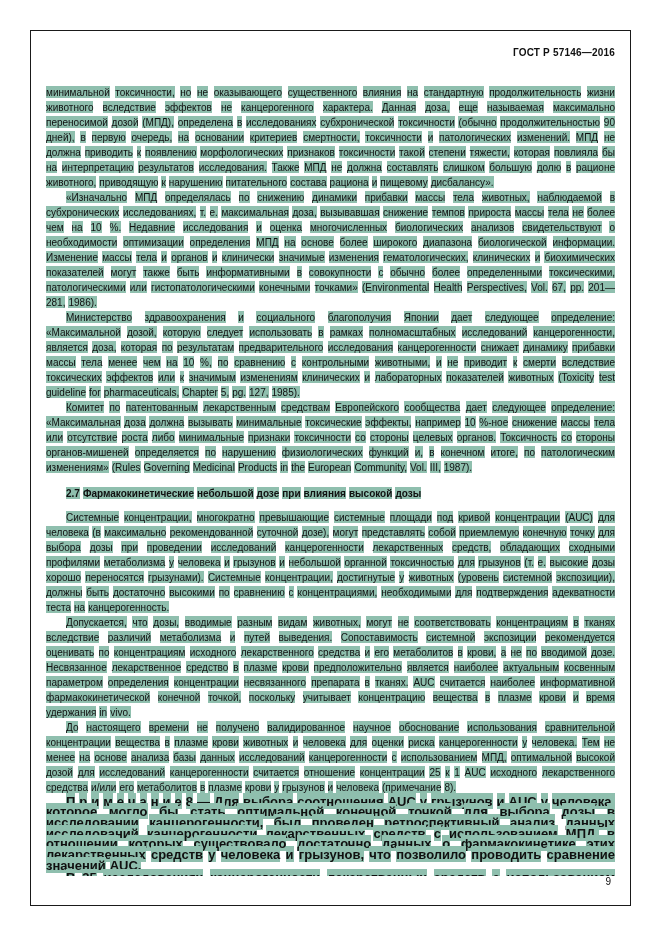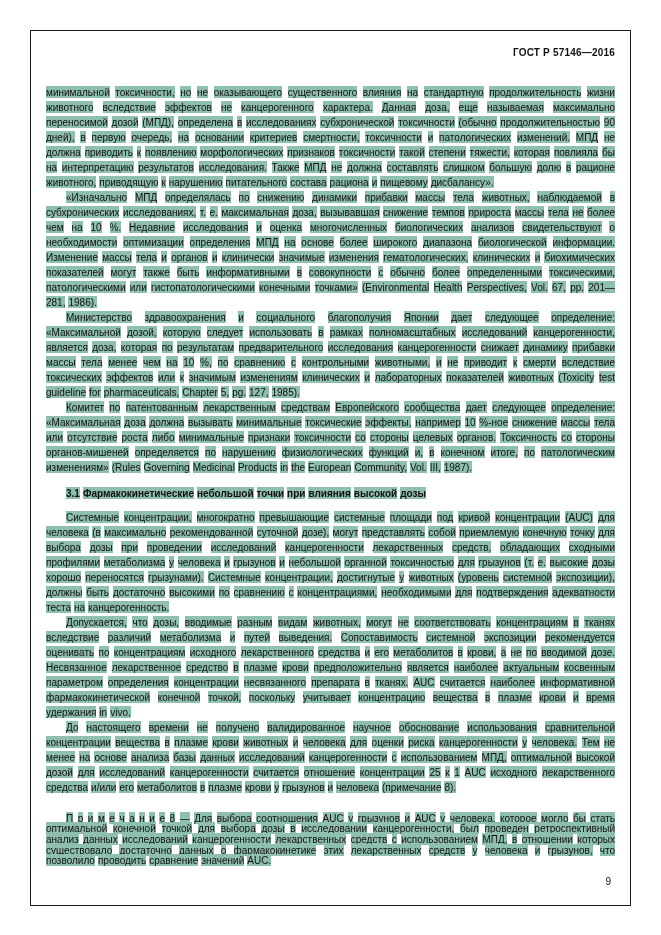--- a/index.html
+++ b/index.html
@@ -34,23 +34,24 @@
     line-height: 15px;
     text-align: justify;
     word-spacing: 0.2px;
   }
   .para.indent { text-indent: 20px; }
   .para.heading {
     font-weight: bold;
     margin: 11px 0 9px 0;
   }
   .para.note {
-    font-size: 10px;
+    font-size: 13px;
     line-height: 10.7px;
-    margin-top: 19px;
+    margin-top: 2px;
+    font-weight: bold;
   }
   .hl {
     background-color: var(--hl, #8fbfae);
     padding: 0.5px 0;
     -webkit-box-decoration-break: clone;
     box-decoration-break: clone;
   }
   .doc-footer {
     text-align: right;
     font-size: 10px;
@@ -62,21 +63,21 @@
 
 <div class="page-frame">
   <div class="doc-header">
     <span>ГОСТ Р 57146—2016</span>
   </div>
   <div class="doc-body">
       <p class="para body"><span class="hl">минимальной</span> <span class="hl">токсичности,</span> <span class="hl">но</span> <span class="hl">не</span> <span class="hl">оказывающего</span> <span class="hl">существенного</span> <span class="hl">влияния</span> <span class="hl">на</span> <span class="hl">стандартную</span> <span class="hl">продолжительность</span> <span class="hl">жизни</span> <span class="hl">животного</span> <span class="hl">вследствие</span> <span class="hl">эффектов</span> <span class="hl">не</span> <span class="hl">канцерогенного</span> <span class="hl">характера.</span> <span class="hl">Данная</span> <span class="hl">доза,</span> <span class="hl">еще</span> <span class="hl">называемая</span> <span class="hl">максимально</span> <span class="hl">переносимой</span> <span class="hl">дозой</span> <span class="hl">(МПД),</span> <span class="hl">определена</span> <span class="hl">в</span> <span class="hl">исследованиях</span> <span class="hl">субхронической</span> <span class="hl">токсичности</span> <span class="hl">(обычно</span> <span class="hl">продолжительностью</span> <span class="hl">90</span> <span class="hl">дней),</span> <span class="hl">в</span> <span class="hl">первую</span> <span class="hl">очередь,</span> <span class="hl">на</span> <span class="hl">основании</span> <span class="hl">критериев</span> <span class="hl">смертности,</span> <span class="hl">токсичности</span> <span class="hl">и</span> <span class="hl">патологических</span> <span class="hl">изменений.</span> <span class="hl">МПД</span> <span class="hl">не</span> <span class="hl">должна</span> <span class="hl">приводить</span> <span class="hl">к</span> <span class="hl">появлению</span> <span class="hl">морфологических</span> <span class="hl">признаков</span> <span class="hl">токсичности</span> <span class="hl">такой</span> <span class="hl">степени</span> <span class="hl">тяжести,</span> <span class="hl">которая</span> <span class="hl">повлияла</span> <span class="hl">бы</span> <span class="hl">на</span> <span class="hl">интерпретацию</span> <span class="hl">результатов</span> <span class="hl">исследования.</span> <span class="hl">Также</span> <span class="hl">МПД</span> <span class="hl">не</span> <span class="hl">должна</span> <span class="hl">составлять</span> <span class="hl">слишком</span> <span class="hl">большую</span> <span class="hl">долю</span> <span class="hl">в</span> <span class="hl">рационе</span> <span class="hl">животного,</span> <span class="hl">приводящую</span> <span class="hl">к</span> <span class="hl">нарушению</span> <span class="hl">питательного</span> <span class="hl">состава</span> <span class="hl">рациона</span> <span class="hl">и</span> <span class="hl">пищевому</span> <span class="hl">дисбалансу».</span></p>
       <p class="para body indent"><span class="hl">«Изначально</span> <span class="hl">МПД</span> <span class="hl">определялась</span> <span class="hl">по</span> <span class="hl">снижению</span> <span class="hl">динамики</span> <span class="hl">прибавки</span> <span class="hl">массы</span> <span class="hl">тела</span> <span class="hl">животных,</span> <span class="hl">наблюдаемой</span> <span class="hl">в</span> <span class="hl">субхронических</span> <span class="hl">исследованиях,</span> <span class="hl">т.</span> <span class="hl">е.</span> <span class="hl">максимальная</span> <span class="hl">доза,</span> <span class="hl">вызывавшая</span> <span class="hl">снижение</span> <span class="hl">темпов</span> <span class="hl">прироста</span> <span class="hl">массы</span> <span class="hl">тела</span> <span class="hl">не</span> <span class="hl">более</span> <span class="hl">чем</span> <span class="hl">на</span> <span class="hl">10</span> <span class="hl">%.</span> <span class="hl">Недавние</span> <span class="hl">исследования</span> <span class="hl">и</span> <span class="hl">оценка</span> <span class="hl">многочисленных</span> <span class="hl">биологических</span> <span class="hl">анализов</span> <span class="hl">свидетельствуют</span> <span class="hl">о</span> <span class="hl">необходимости</span> <span class="hl">оптимизации</span> <span class="hl">определения</span> <span class="hl">МПД</span> <span class="hl">на</span> <span class="hl">основе</span> <span class="hl">более</span> <span class="hl">широкого</span> <span class="hl">диапазона</span> <span class="hl">биологической</span> <span class="hl">информации.</span> <span class="hl">Изменение</span> <span class="hl">массы</span> <span class="hl">тела</span> <span class="hl">и</span> <span class="hl">органов</span> <span class="hl">и</span> <span class="hl">клинически</span> <span class="hl">значимые</span> <span class="hl">изменения</span> <span class="hl">гематологических,</span> <span class="hl">клинических</span> <span class="hl">и</span> <span class="hl">биохимических</span> <span class="hl">показателей</span> <span class="hl">могут</span> <span class="hl">также</span> <span class="hl">быть</span> <span class="hl">информативными</span> <span class="hl">в</span> <span class="hl">совокупности</span> <span class="hl">с</span> <span class="hl">обычно</span> <span class="hl">более</span> <span class="hl">определенными</span> <span class="hl">токсическими,</span> <span class="hl">патологическими</span> <span class="hl">или</span> <span class="hl">гистопатологическими</span> <span class="hl">конечными</span> <span class="hl">точками»</span> <span class="hl">(Environmental</span> <span class="hl">Health</span> <span class="hl">Perspectives,</span> <span class="hl">Vol.</span> <span class="hl">67,</span> <span class="hl">pp.</span> <span class="hl">201—281,</span> <span class="hl">1986).</span></p>
       <p class="para body indent"><span class="hl">Министерство</span> <span class="hl">здравоохранения</span> <span class="hl">и</span> <span class="hl">социального</span> <span class="hl">благополучия</span> <span class="hl">Японии</span> <span class="hl">дает</span> <span class="hl">следующее</span> <span class="hl">определение:</span> <span class="hl">«Максимальной</span> <span class="hl">дозой,</span> <span class="hl">которую</span> <span class="hl">следует</span> <span class="hl">использовать</span> <span class="hl">в</span> <span class="hl">рамках</span> <span class="hl">полномасштабных</span> <span class="hl">исследований</span> <span class="hl">канцерогенности,</span> <span class="hl">является</span> <span class="hl">доза,</span> <span class="hl">которая</span> <span class="hl">по</span> <span class="hl">результатам</span> <span class="hl">предварительного</span> <span class="hl">исследования</span> <span class="hl">канцерогенности</span> <span class="hl">снижает</span> <span class="hl">динамику</span> <span class="hl">прибавки</span> <span class="hl">массы</span> <span class="hl">тела</span> <span class="hl">менее</span> <span class="hl">чем</span> <span class="hl">на</span> <span class="hl">10</span> <span class="hl">%,</span> <span class="hl">по</span> <span class="hl">сравнению</span> <span class="hl">с</span> <span class="hl">контрольными</span> <span class="hl">животными,</span> <span class="hl">и</span> <span class="hl">не</span> <span class="hl">приводит</span> <span class="hl">к</span> <span class="hl">смерти</span> <span class="hl">вследствие</span> <span class="hl">токсических</span> <span class="hl">эффектов</span> <span class="hl">или</span> <span class="hl">к</span> <span class="hl">значимым</span> <span class="hl">изменениям</span> <span class="hl">клинических</span> <span class="hl">и</span> <span class="hl">лабораторных</span> <span class="hl">показателей</span> <span class="hl">животных</span> <span class="hl">(Toxicity</span> <span class="hl">test</span> <span class="hl">guideline</span> <span class="hl">for</span> <span class="hl">pharmaceuticals,</span> <span class="hl">Chapter</span> <span class="hl">5,</span> <span class="hl">pg.</span> <span class="hl">127,</span> <span class="hl">1985).</span></p>
       <p class="para body indent"><span class="hl">Комитет</span> <span class="hl">по</span> <span class="hl">патентованным</span> <span class="hl">лекарственным</span> <span class="hl">средствам</span> <span class="hl">Европейского</span> <span class="hl">сообщества</span> <span class="hl">дает</span> <span class="hl">следующее</span> <span class="hl">определение:</span> <span class="hl">«Максимальная</span> <span class="hl">доза</span> <span class="hl">должна</span> <span class="hl">вызывать</span> <span class="hl">минимальные</span> <span class="hl">токсические</span> <span class="hl">эффекты,</span> <span class="hl">например</span> <span class="hl">10</span> <span class="hl">%-ное</span> <span class="hl">снижение</span> <span class="hl">массы</span> <span class="hl">тела</span> <span class="hl">или</span> <span class="hl">отсутствие</span> <span class="hl">роста</span> <span class="hl">либо</span> <span class="hl">минимальные</span> <span class="hl">признаки</span> <span class="hl">токсичности</span> <span class="hl">со</span> <span class="hl">стороны</span> <span class="hl">целевых</span> <span class="hl">органов.</span> <span class="hl">Токсичность</span> <span class="hl">со</span> <span class="hl">стороны</span> <span class="hl">органов-мишеней</span> <span class="hl">определяется</span> <span class="hl">по</span> <span class="hl">нарушению</span> <span class="hl">физиологических</span> <span class="hl">функций</span> <span class="hl">и,</span> <span class="hl">в</span> <span class="hl">конечном</span> <span class="hl">итоге,</span> <span class="hl">по</span> <span class="hl">патологическим</span> <span class="hl">изменениям»</span> <span class="hl">(Rules</span> <span class="hl">Governing</span> <span class="hl">Medicinal</span> <span class="hl">Products</span> <span class="hl">in</span> <span class="hl">the</span> <span class="hl">European</span> <span class="hl">Community,</span> <span class="hl">Vol.</span> <span class="hl">III,</span> <span class="hl">1987).</span></p>
-      <p class="para heading indent"><span class="hl">3.1</span> <span class="hl">Фармакокинетические</span> <span class="hl">небольшой</span> <span class="hl">точки</span> <span class="hl">при</span> <span class="hl">влияния</span> <span class="hl">высокой</span> <span class="hl">дозы</span></p>
+      <p class="para heading indent"><span class="hl">2.7</span> <span class="hl">Фармакокинетические</span> <span class="hl">небольшой</span> <span class="hl">дозе</span> <span class="hl">при</span> <span class="hl">влияния</span> <span class="hl">высокой</span> <span class="hl">дозы</span></p>
       <p class="para body indent"><span class="hl">Системные</span> <span class="hl">концентрации,</span> <span class="hl">многократно</span> <span class="hl">превышающие</span> <span class="hl">системные</span> <span class="hl">площади</span> <span class="hl">под</span> <span class="hl">кривой</span> <span class="hl">концентрации</span> <span class="hl">(AUC)</span> <span class="hl">для</span> <span class="hl">человека</span> <span class="hl">(в</span> <span class="hl">максимально</span> <span class="hl">рекомендованной</span> <span class="hl">суточной</span> <span class="hl">дозе),</span> <span class="hl">могут</span> <span class="hl">представлять</span> <span class="hl">собой</span> <span class="hl">приемлемую</span> <span class="hl">конечную</span> <span class="hl">точку</span> <span class="hl">для</span> <span class="hl">выбора</span> <span class="hl">дозы</span> <span class="hl">при</span> <span class="hl">проведении</span> <span class="hl">исследований</span> <span class="hl">канцерогенности</span> <span class="hl">лекарственных</span> <span class="hl">средств,</span> <span class="hl">обладающих</span> <span class="hl">сходными</span> <span class="hl">профилями</span> <span class="hl">метаболизма</span> <span class="hl">у</span> <span class="hl">человека</span> <span class="hl">и</span> <span class="hl">грызунов</span> <span class="hl">и</span> <span class="hl">небольшой</span> <span class="hl">органной</span> <span class="hl">токсичностью</span> <span class="hl">для</span> <span class="hl">грызунов</span> <span class="hl">(т.</span> <span class="hl">е.</span> <span class="hl">высокие</span> <span class="hl">дозы</span> <span class="hl">хорошо</span> <span class="hl">переносятся</span> <span class="hl">грызунами).</span> <span class="hl">Системные</span> <span class="hl">концентрации,</span> <span class="hl">достигнутые</span> <span class="hl">у</span> <span class="hl">животных</span> <span class="hl">(уровень</span> <span class="hl">системной</span> <span class="hl">экспозиции),</span> <span class="hl">должны</span> <span class="hl">быть</span> <span class="hl">достаточно</span> <span class="hl">высокими</span> <span class="hl">по</span> <span class="hl">сравнению</span> <span class="hl">с</span> <span class="hl">концентрациями,</span> <span class="hl">необходимыми</span> <span class="hl">для</span> <span class="hl">подтверждения</span> <span class="hl">адекватности</span> <span class="hl">теста</span> <span class="hl">на</span> <span class="hl">канцерогенность.</span></p>
       <p class="para body indent"><span class="hl">Допускается,</span> <span class="hl">что</span> <span class="hl">дозы,</span> <span class="hl">вводимые</span> <span class="hl">разным</span> <span class="hl">видам</span> <span class="hl">животных,</span> <span class="hl">могут</span> <span class="hl">не</span> <span class="hl">соответствовать</span> <span class="hl">концентрациям</span> <span class="hl">в</span> <span class="hl">тканях</span> <span class="hl">вследствие</span> <span class="hl">различий</span> <span class="hl">метаболизма</span> <span class="hl">и</span> <span class="hl">путей</span> <span class="hl">выведения.</span> <span class="hl">Сопоставимость</span> <span class="hl">системной</span> <span class="hl">экспозиции</span> <span class="hl">рекомендуется</span> <span class="hl">оценивать</span> <span class="hl">по</span> <span class="hl">концентрациям</span> <span class="hl">исходного</span> <span class="hl">лекарственного</span> <span class="hl">средства</span> <span class="hl">и</span> <span class="hl">его</span> <span class="hl">метаболитов</span> <span class="hl">в</span> <span class="hl">крови,</span> <span class="hl">а</span> <span class="hl">не</span> <span class="hl">по</span> <span class="hl">вводимой</span> <span class="hl">дозе.</span> <span class="hl">Несвязанное</span> <span class="hl">лекарственное</span> <span class="hl">средство</span> <span class="hl">в</span> <span class="hl">плазме</span> <span class="hl">крови</span> <span class="hl">предположительно</span> <span class="hl">является</span> <span class="hl">наиболее</span> <span class="hl">актуальным</span> <span class="hl">косвенным</span> <span class="hl">параметром</span> <span class="hl">определения</span> <span class="hl">концентрации</span> <span class="hl">несвязанного</span> <span class="hl">препарата</span> <span class="hl">в</span> <span class="hl">тканях.</span> <span class="hl">AUC</span> <span class="hl">считается</span> <span class="hl">наиболее</span> <span class="hl">информативной</span> <span class="hl">фармакокинетической</span> <span class="hl">конечной</span> <span class="hl">точкой,</span> <span class="hl">поскольку</span> <span class="hl">учитывает</span> <span class="hl">концентрацию</span> <span class="hl">вещества</span> <span class="hl">в</span> <span class="hl">плазме</span> <span class="hl">крови</span> <span class="hl">и</span> <span class="hl">время</span> <span class="hl">удержания</span> <span class="hl">in</span> <span class="hl">vivo.</span></p>
       <p class="para body indent"><span class="hl">До</span> <span class="hl">настоящего</span> <span class="hl">времени</span> <span class="hl">не</span> <span class="hl">получено</span> <span class="hl">валидированное</span> <span class="hl">научное</span> <span class="hl">обоснование</span> <span class="hl">использования</span> <span class="hl">сравнительной</span> <span class="hl">концентрации</span> <span class="hl">вещества</span> <span class="hl">в</span> <span class="hl">плазме</span> <span class="hl">крови</span> <span class="hl">животных</span> <span class="hl">и</span> <span class="hl">человека</span> <span class="hl">для</span> <span class="hl">оценки</span> <span class="hl">риска</span> <span class="hl">канцерогенности</span> <span class="hl">у</span> <span class="hl">человека.</span> <span class="hl">Тем</span> <span class="hl">не</span> <span class="hl">менее</span> <span class="hl">на</span> <span class="hl">основе</span> <span class="hl">анализа</span> <span class="hl">базы</span> <span class="hl">данных</span> <span class="hl">исследований</span> <span class="hl">канцерогенности</span> <span class="hl">с</span> <span class="hl">использованием</span> <span class="hl">МПД,</span> <span class="hl">оптимальной</span> <span class="hl">высокой</span> <span class="hl">дозой</span> <span class="hl">для</span> <span class="hl">исследований</span> <span class="hl">канцерогенности</span> <span class="hl">считается</span> <span class="hl">отношение</span> <span class="hl">концентрации</span> <span class="hl">25</span> <span class="hl">к</span> <span class="hl">1</span> <span class="hl">AUC</span> <span class="hl">исходного</span> <span class="hl">лекарственного</span> <span class="hl">средства</span> <span class="hl">и/или</span> <span class="hl">его</span> <span class="hl">метаболитов</span> <span class="hl">в</span> <span class="hl">плазме</span> <span class="hl">крови</span> <span class="hl">у</span> <span class="hl">грызунов</span> <span class="hl">и</span> <span class="hl">человека</span> <span class="hl">(примечание</span> <span class="hl">8).</span></p>
       <p class="para note indent"><span class="hl">П</span> <span class="hl">р</span> <span class="hl">и</span> <span class="hl">м</span> <span class="hl">е</span> <span class="hl">ч</span> <span class="hl">а</span> <span class="hl">н</span> <span class="hl">и</span> <span class="hl">е</span> <span class="hl">8</span> <span class="hl">—</span> <span class="hl">Для</span> <span class="hl">выбора</span> <span class="hl">соотношения</span> <span class="hl">AUC</span> <span class="hl">у</span> <span class="hl">грызунов</span> <span class="hl">и</span> <span class="hl">AUC</span> <span class="hl">у</span> <span class="hl">человека,</span> <span class="hl">которое</span> <span class="hl">могло</span> <span class="hl">бы</span> <span class="hl">стать</span> <span class="hl">оптимальной</span> <span class="hl">конечной</span> <span class="hl">точкой</span> <span class="hl">для</span> <span class="hl">выбора</span> <span class="hl">дозы</span> <span class="hl">в</span> <span class="hl">исследовании</span> <span class="hl">канцерогенности,</span> <span class="hl">был</span> <span class="hl">проведен</span> <span class="hl">ретроспективный</span> <span class="hl">анализ</span> <span class="hl">данных</span> <span class="hl">исследований</span> <span class="hl">канцерогенности</span> <span class="hl">лекарственных</span> <span class="hl">средств</span> <span class="hl">с</span> <span class="hl">использованием</span> <span class="hl">МПД,</span> <span class="hl">в</span> <span class="hl">отношении</span> <span class="hl">которых</span> <span class="hl">существовало</span> <span class="hl">достаточно</span> <span class="hl">данных</span> <span class="hl">о</span> <span class="hl">фармакокинетике</span> <span class="hl">этих</span> <span class="hl">лекарственных</span> <span class="hl">средств</span> <span class="hl">у</span> <span class="hl">человека</span> <span class="hl">и</span> <span class="hl">грызунов,</span> <span class="hl">что</span> <span class="hl">позволило</span> <span class="hl">проводить</span> <span class="hl">сравнение</span> <span class="hl">значений</span> <span class="hl">AUC.</span></p>
       <p class="para note indent"><span class="hl">В</span> <span class="hl">35</span> <span class="hl">исследованиях</span> <span class="hl">канцерогенности</span> <span class="hl">лекарственных</span> <span class="hl">средств</span> <span class="hl">с</span> <span class="hl">использованием</span> <span class="hl">МПД,</span> <span class="hl">для</span> <span class="hl">которых</span> <span class="hl">имелся</span> <span class="hl">достаточный</span> <span class="hl">объем</span> <span class="hl">фармакокинетических</span> <span class="hl">данных</span> <span class="hl">для</span> <span class="hl">крыс</span> <span class="hl">и</span> <span class="hl">человека,</span> <span class="hl">приблизительно</span> <span class="hl">в</span> <span class="hl">1/3</span> <span class="hl">случаев</span></p>
     </div>
   <div class="doc-footer">
     <span>9</span>
   </div>
 </div>

